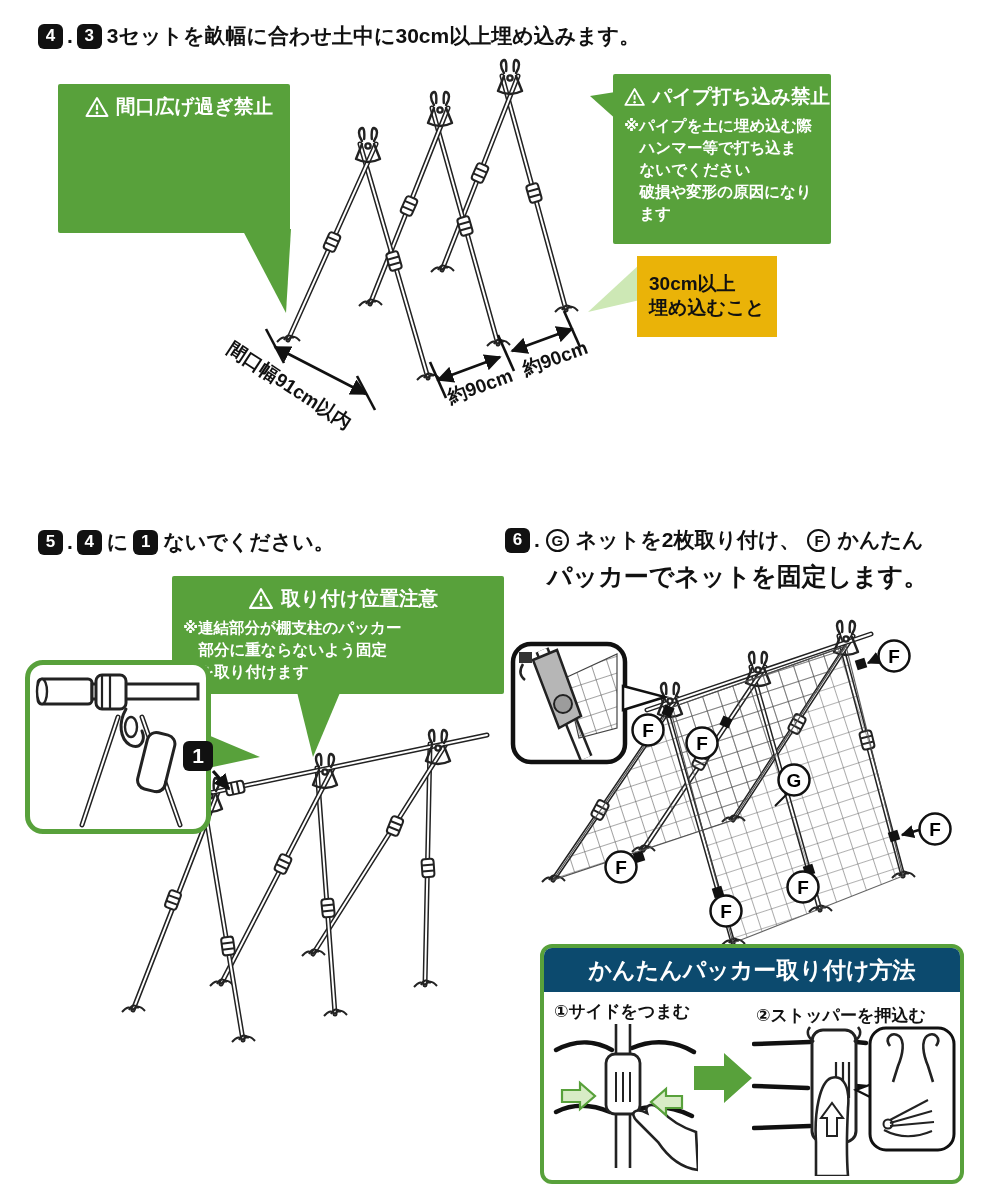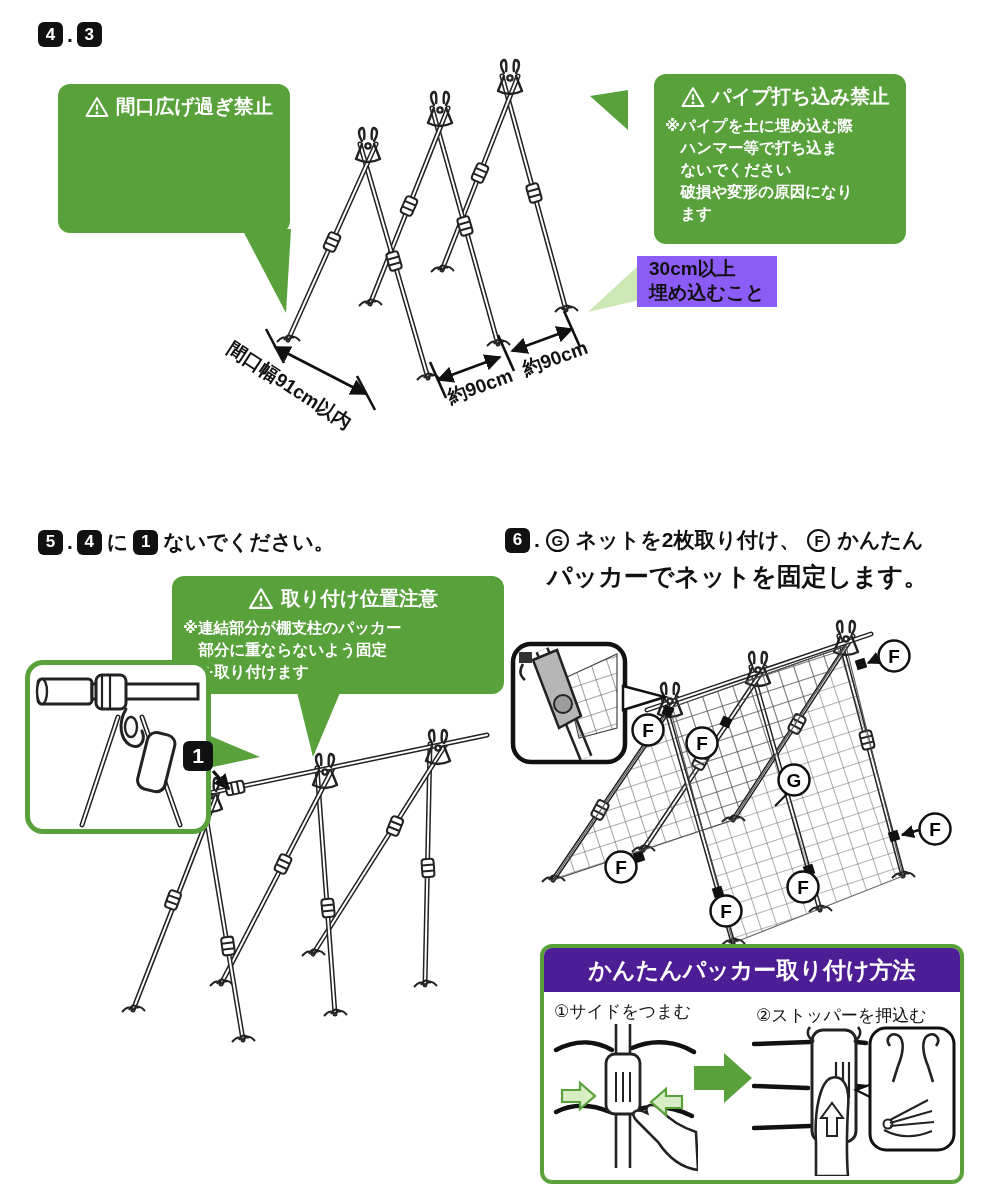--- a/index.html
+++ b/index.html
@@ -4,31 +4,31 @@
 <style>
   html,body{margin:0;padding:0;background:#fff}
   body{font-family:"Liberation Sans","DejaVu Sans",sans-serif;color:#111}
   .page{position:relative;width:1000px;height:1200px;background:#fff;overflow:hidden}
   .abs{position:absolute}
   .z0{z-index:0}.z1{z-index:1}.z2{z-index:2}
   .heading{position:absolute;display:flex;align-items:center;gap:5px;font-size:21px;font-weight:600;z-index:2;white-space:nowrap}
   .badge{display:inline-flex;align-items:center;justify-content:center;width:25px;height:25px;background:#111;color:#fff;border-radius:6px;font-size:17px;font-weight:bold;flex:0 0 auto}
   .dot{font-weight:bold;margin:0 -1px}
   .circ{display:inline-flex;align-items:center;justify-content:center;width:23px;height:23px;border:2px solid #111;border-radius:50%;font-size:15px;font-weight:bold;background:#fff;box-sizing:border-box;margin:0 2px}
-  .warnbox{position:absolute;z-index:2;background:#58a13b;border-radius:12px;color:#fff;padding:9px 1px 11px 11px;box-sizing:border-box}
+  .warnbox{position:absolute;z-index:2;background:#58a13b;border-radius:2px;color:#fff;padding:9px 1px 11px 11px;box-sizing:border-box}
   .warnbox .t{display:flex;align-items:center;justify-content:center;gap:7px;font-size:19.5px;font-weight:bold;white-space:nowrap}
   .warnbox .b{margin-top:5px;font-size:15.5px;font-weight:bold;line-height:1.42;white-space:pre-line}
-  .note{position:absolute;z-index:2;background:#8b5cf6;color:#111;font-size:19px;font-weight:bold;line-height:1.28;padding:1px 12px;white-space:pre-line}
+  .note{position:absolute;z-index:2;background:#eab308;color:#111;font-size:19px;font-weight:bold;line-height:1.28;padding:16px 12px;white-space:pre-line}
   .dim{position:absolute;z-index:2;font-size:19px;font-weight:600;transform-origin:left top;white-space:nowrap}
   .inset{position:absolute;z-index:2;background:#fff;border:5px solid #58a13b;border-radius:18px}
   .badge-big{position:absolute;z-index:2;display:flex;align-items:center;justify-content:center;width:30px;height:30px;background:#111;color:#fff;border-radius:6px;font-size:21px;font-weight:bold}
   .panel{position:absolute;z-index:2;width:424px;height:240px;border:4px solid #58a13b;border-radius:12px;background:#fff;box-sizing:border-box;overflow:hidden}
-  .panel .hd{height:44px;background:#4c1d95;color:#fff;display:flex;align-items:center;justify-content:center;font-size:23px;font-weight:bold}
+  .panel .hd{height:44px;background:#0c4a6e;color:#fff;display:flex;align-items:center;justify-content:center;font-size:23px;font-weight:bold}
   .panel .bd{position:relative;height:188px}
-  .plabel{position:absolute;font-size:17px;font-weight:normal;white-space:nowrap}
+  .plabel{position:absolute;font-size:17px;font-weight:bold;white-space:nowrap}
   svg{display:block}
   svg text{font-family:"Liberation Sans","DejaVu Sans",sans-serif}
   .pl{stroke:#222;stroke-width:5;stroke-linecap:round;fill:none}
   .pw{stroke:#fff;stroke-width:2;stroke-linecap:round;fill:none}
   .ln{stroke:#222;stroke-width:2.2;fill:none;stroke-linecap:round}
 </style>
 </head>
 <body>
 
 <div class="page">
@@ -50,20 +50,21 @@
       <pattern id="net6" width="16" height="16" patternUnits="userSpaceOnUse" patternTransform="rotate(-18)">
         <path d="M0,0 H16 M0,0 V16" stroke="#4a4a4a" stroke-width="1.1" fill="none"></path>
       </pattern>
     </defs>
   </svg>
 
   <div class="heading" style="left:38px;top:22px">
     <span class="badge">4</span>
     <span class="dot">.</span>
     <span class="badge">3</span>
+    <span>3セットを畝幅に合わせ土中に30cm以上埋め込みます。</span>
   </div>
 
   <svg class="abs z0" style="left:180px;top:58px" width="520" height="400" viewBox="0 0 520 400">
     <defs>
       <marker id="ah4" viewBox="0 0 10 10" refX="9" refY="5" markerWidth="6.5" markerHeight="6.5" orient="auto-start-reverse">
         <path d="M0,0 L10,5 L0,10 z" fill="#111"></path>
       </marker>
     </defs>
 
     <g>
@@ -136,21 +137,21 @@
     <div class="t">
       <svg width="24" height="22" viewBox="0 0 24 22">
         <path d="M12,2 L22.5,20 L1.5,20 Z" fill="none" stroke="#fff" stroke-width="2" stroke-linejoin="round"></path>
         <line x1="12" y1="8.5" x2="12" y2="14" stroke="#fff" stroke-width="2.2"></line>
         <circle cx="12" cy="17" r="1.4" fill="#fff"></circle>
       </svg>
       <span>間口広げ過ぎ禁止</span>
     </div>
   </div>
 
-  <div class="warnbox" style="left:654px;top:74px;width:252px;min-height:170px">
+  <div class="warnbox" style="left:613px;top:74px;width:218px;min-height:170px">
     <div class="t">
       <svg width="24" height="22" viewBox="0 0 24 22">
         <path d="M12,2 L22.5,20 L1.5,20 Z" fill="none" stroke="#fff" stroke-width="2" stroke-linejoin="round"></path>
         <line x1="12" y1="8.5" x2="12" y2="14" stroke="#fff" stroke-width="2.2"></line>
         <circle cx="12" cy="17" r="1.4" fill="#fff"></circle>
       </svg>
       <span>パイプ打ち込み禁止</span>
     </div>
     <div class="b">※パイプを土に埋め込む際
 　ハンマー等で打ち込ま

